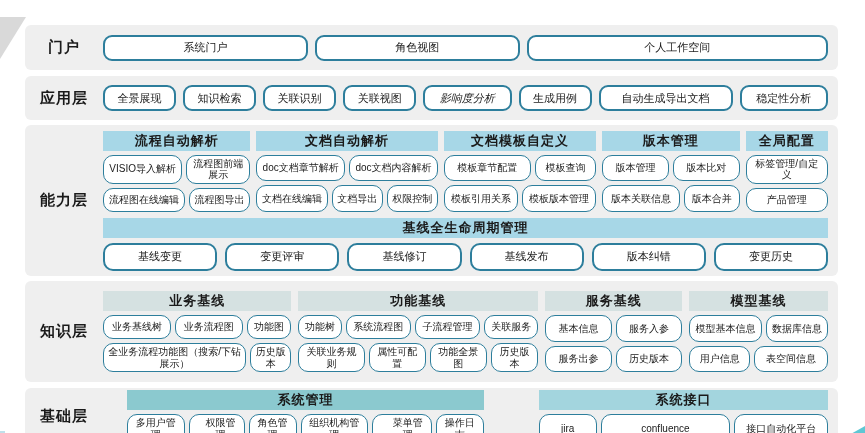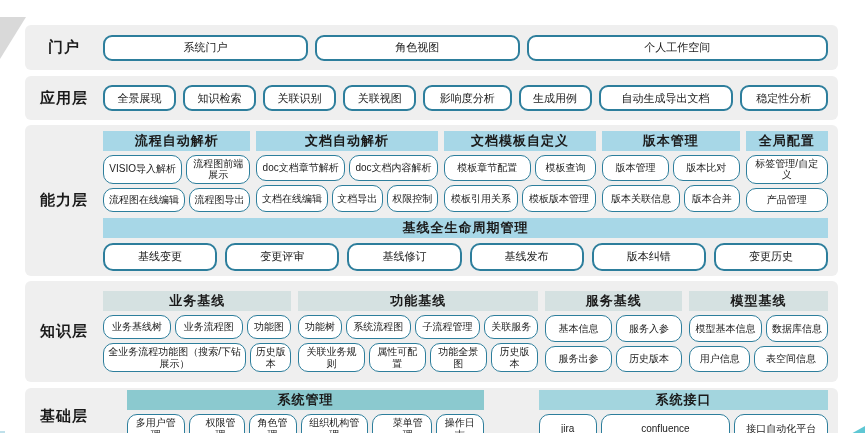--- a/index.html
+++ b/index.html
@@ -78,21 +78,21 @@
             </div>
             <div class="chip" style="flex-grow: 4; flex-basis: 0px;">
               <span>知识检索</span>
             </div>
             <div class="chip" style="flex-grow: 4; flex-basis: 0px;">
               <span>关联识别</span>
             </div>
             <div class="chip" style="flex-grow: 4; flex-basis: 0px;">
               <span>关联视图</span>
             </div>
-            <div class="chip" style="flex-grow: 5; flex-basis: 0px;">
+            <div class="chip" style="flex-grow: 5; flex-basis: 0px; font-style: italic;">
               <span>影响度分析</span>
             </div>
             <div class="chip" style="flex-grow: 4; flex-basis: 0px;">
               <span>生成用例</span>
             </div>
             <div class="chip" style="flex-grow: 8; flex-basis: 0px;">
               <span>自动生成导出文档</span>
             </div>
             <div class="chip" style="flex-grow: 5; flex-basis: 0px;">
               <span>稳定性分析</span>

